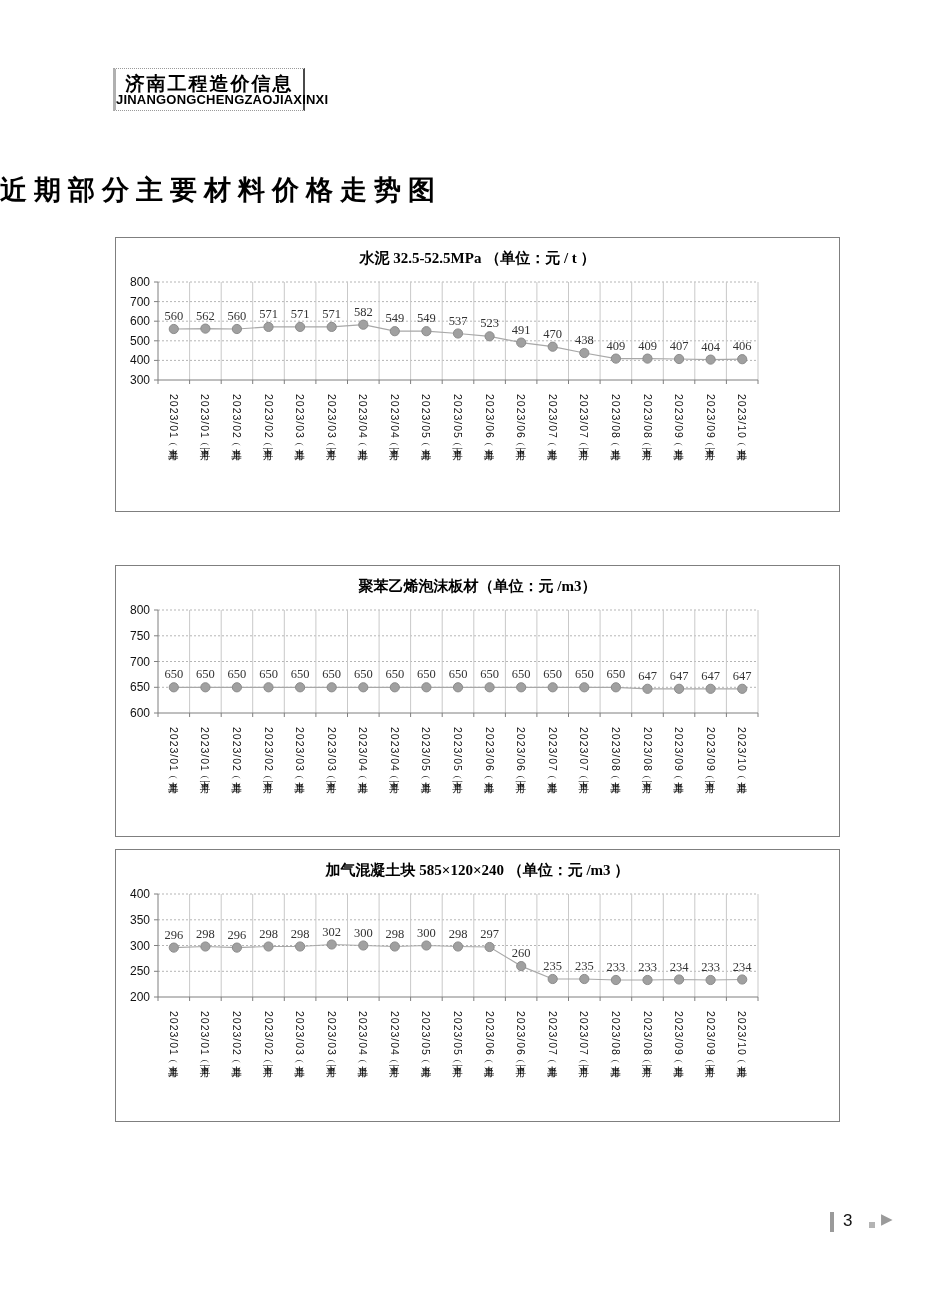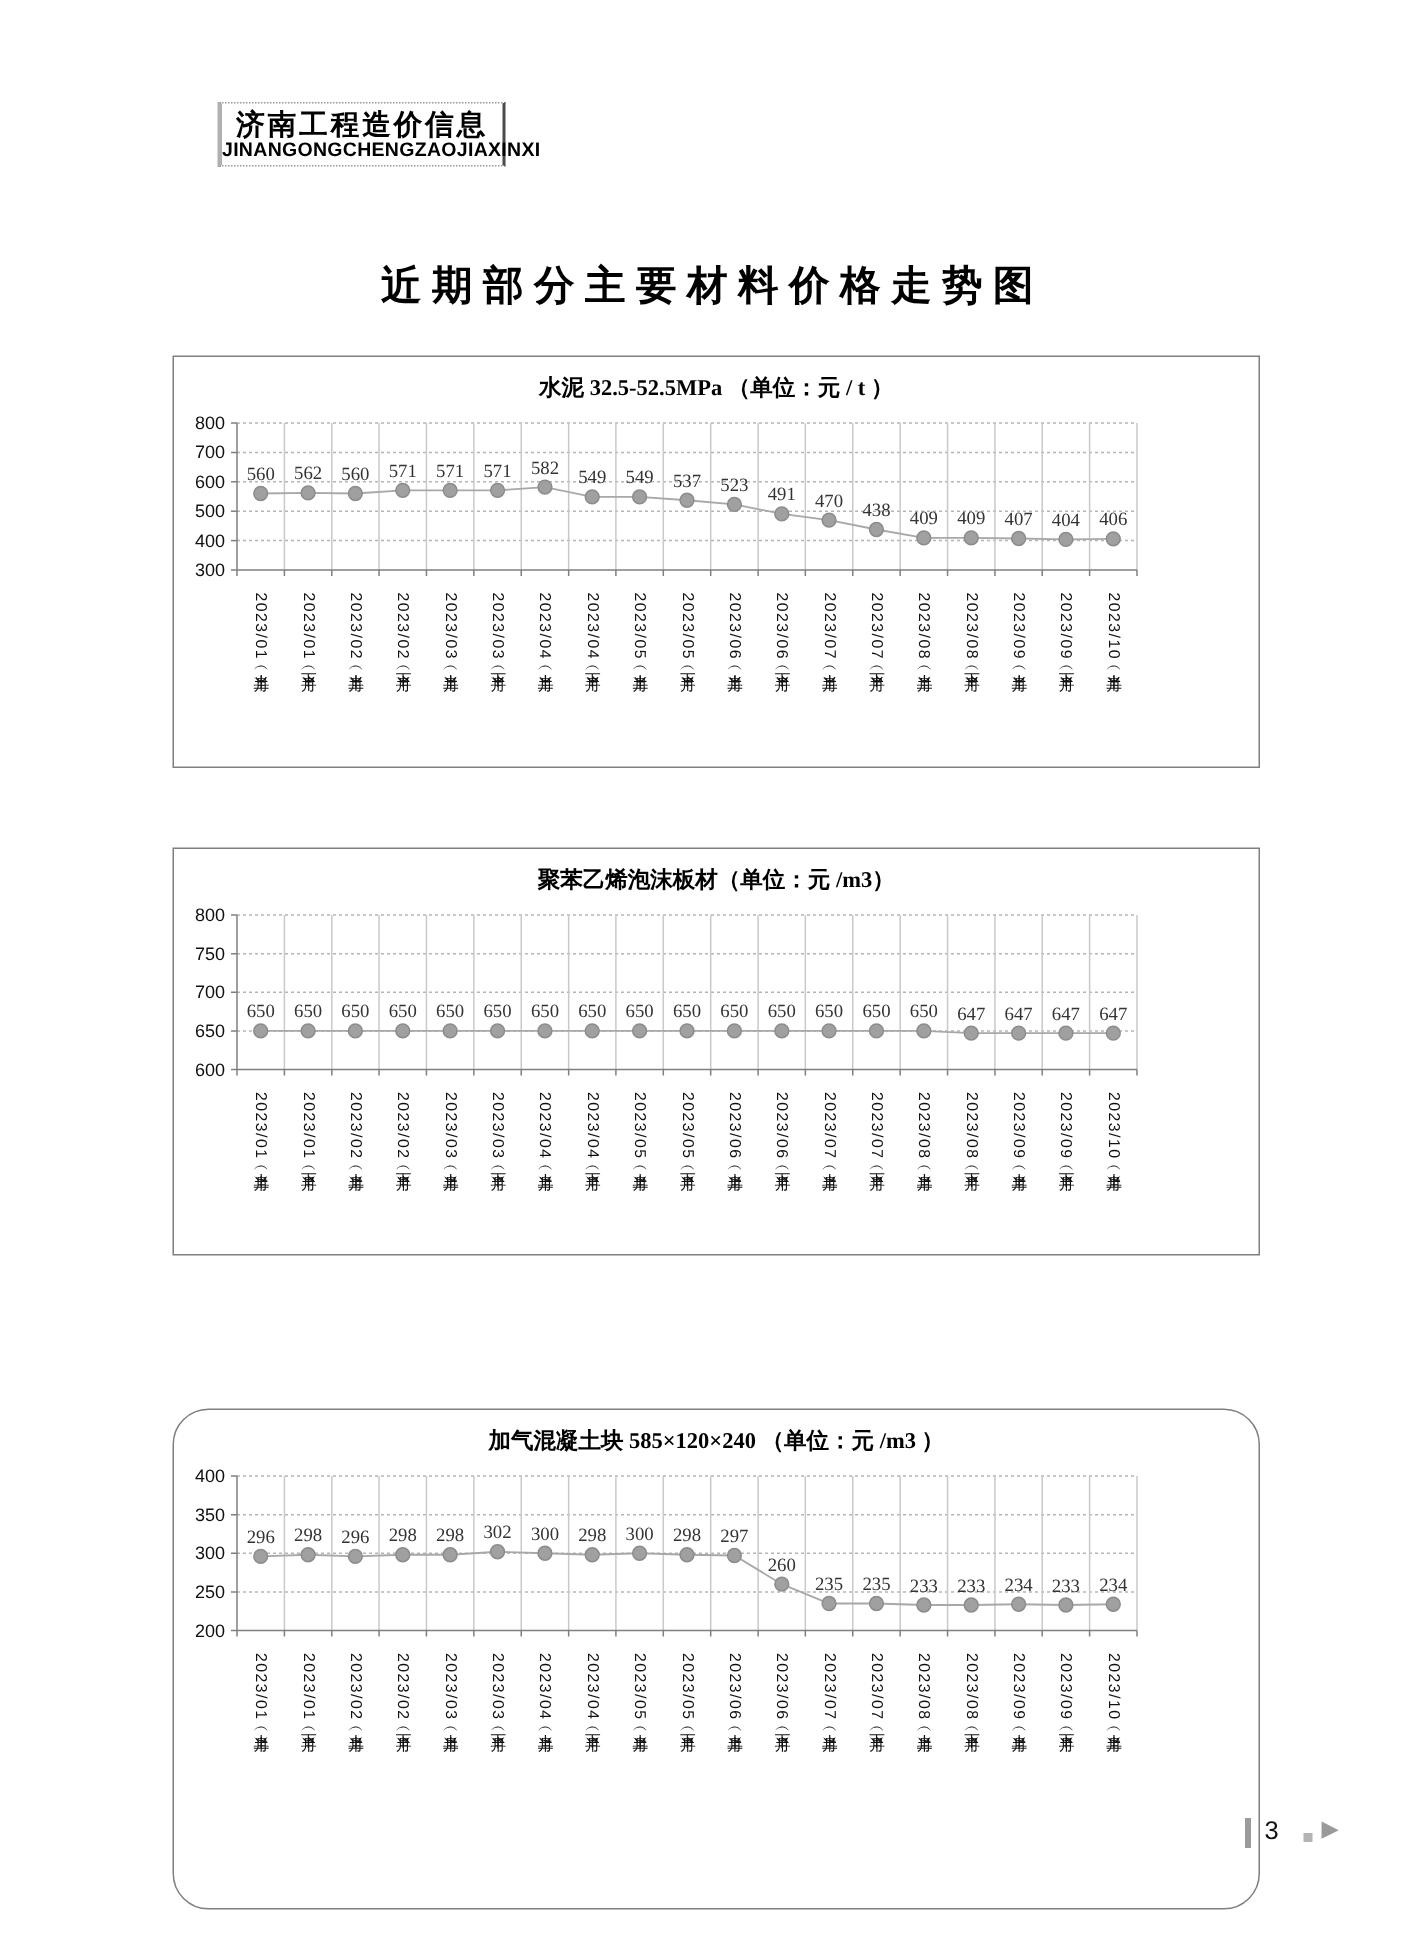--- a/index.html
+++ b/index.html
@@ -3,32 +3,32 @@
 <meta charset="utf-8">
 <style>
   html,body{margin:0;padding:0;background:#e8e8e8;}
   .page{position:relative;width:950px;height:1290px;background:#ffffff;margin:0 auto;
         font-family:"Liberation Sans",sans-serif;overflow:hidden;}
 
   
   .logo-box{position:absolute;left:113px;top:68px;width:192px;height:43px;box-sizing:border-box;
             border-top:1px dotted #999;border-bottom:1px dotted #999;
             border-left:3px solid #b0b0b0;border-right:2px solid #4a4a4a;
-            text-align:center;padding-top:4px;margin-left:32px;}
+            text-align:center;padding-top:4px;}
   .logo-cn{font-size:19px;font-weight:bold;letter-spacing:2px;line-height:21px;color:#000;}
   .logo-en{font-size:13px;font-weight:bold;letter-spacing:0.2px;line-height:11px;color:#000;}
   .header-strip{position:absolute;left:305px;top:68px;width:540px;height:43px;box-sizing:border-box;
             border-top:1px dotted #999;border-bottom:1px dotted #999;border-right:3px solid #b0b0b0;
             display:flex;align-items:center;justify-content:flex-end;padding-right:10px;
             font-size:15px;color:#000;}
   .issue-section{font-weight:bold;letter-spacing:5px;margin-left:7px;font-size:16px;
             font-family:"Liberation Serif",serif;}
 
   
-  .main-title{position:absolute;top:172px;left:0;width:100%;text-align:center;
+  .main-title{position:absolute;top:172px;left:0;width:100%;
             font-family:"Liberation Serif",serif;font-weight:bold;font-size:27px;
             letter-spacing:7px;color:#000;}
 
   
   .chart-box{position:absolute;left:115px;width:725px;box-sizing:border-box;
             border:1px solid #7f7f7f;background:#fff;}
   .chart-title{text-align:center;margin-top:11px;font-weight:bold;font-size:15px;color:#000;
             font-family:"Liberation Serif",serif;}
   .chart-canvas{position:relative;margin-top:2px;}
   .ylab{font-size:12px;fill:#111;font-family:"Liberation Sans",sans-serif;}
@@ -291,21 +291,21 @@
           <div class="xlab" style="left:428.7px">2023/07（上半月）</div>
           <div class="xlab" style="left:460.3px">2023/07（下半月）</div>
           <div class="xlab" style="left:491.9px">2023/08（上半月）</div>
           <div class="xlab" style="left:523.5px">2023/08（下半月）</div>
           <div class="xlab" style="left:555.1px">2023/09（上半月）</div>
           <div class="xlab" style="left:586.6px">2023/09（下半月）</div>
           <div class="xlab" style="left:618.2px">2023/10（上半月）</div>
         </div></div>
   </section>
 
-  <section class="chart-box" style="top:939px;height:334px;border-radius:24px;">
+  <section class="chart-box" style="top:849px;height:273px;">
     <div class="chart-title">加气混凝土块 585×120×240 （单位：元 /m3 ）</div>
     <div class="chart-canvas"><svg width="719" height="123">
           <line x1="42" y1="89.3" x2="642" y2="89.3" stroke="#b5b5b5" stroke-width="1" stroke-dasharray="2,2"></line>
           <line x1="42" y1="63.5" x2="642" y2="63.5" stroke="#b5b5b5" stroke-width="1" stroke-dasharray="2,2"></line>
           <line x1="42" y1="37.8" x2="642" y2="37.8" stroke="#b5b5b5" stroke-width="1" stroke-dasharray="2,2"></line>
           <line x1="42" y1="12.0" x2="642" y2="12.0" stroke="#b5b5b5" stroke-width="1" stroke-dasharray="2,2"></line>
           <line x1="73.6" y1="12" x2="73.6" y2="115" stroke="#c9c9c9" stroke-width="1"></line>
           <line x1="105.2" y1="12" x2="105.2" y2="115" stroke="#c9c9c9" stroke-width="1"></line>
           <line x1="136.7" y1="12" x2="136.7" y2="115" stroke="#c9c9c9" stroke-width="1"></line>
           <line x1="168.3" y1="12" x2="168.3" y2="115" stroke="#c9c9c9" stroke-width="1"></line>

